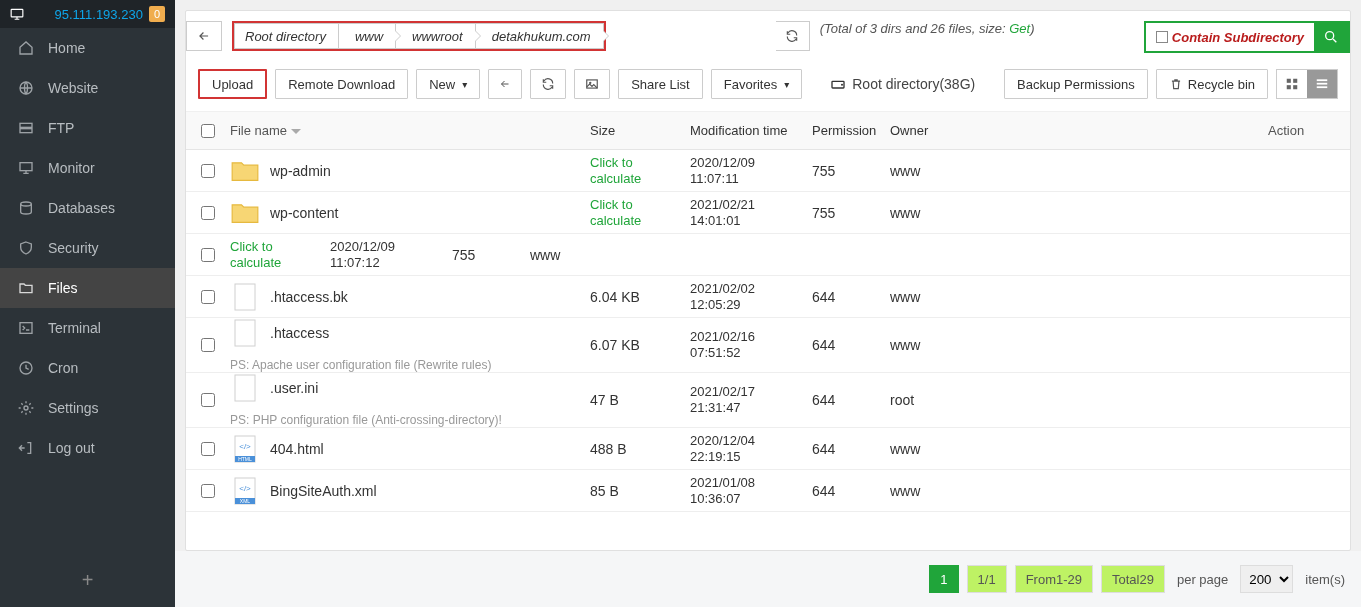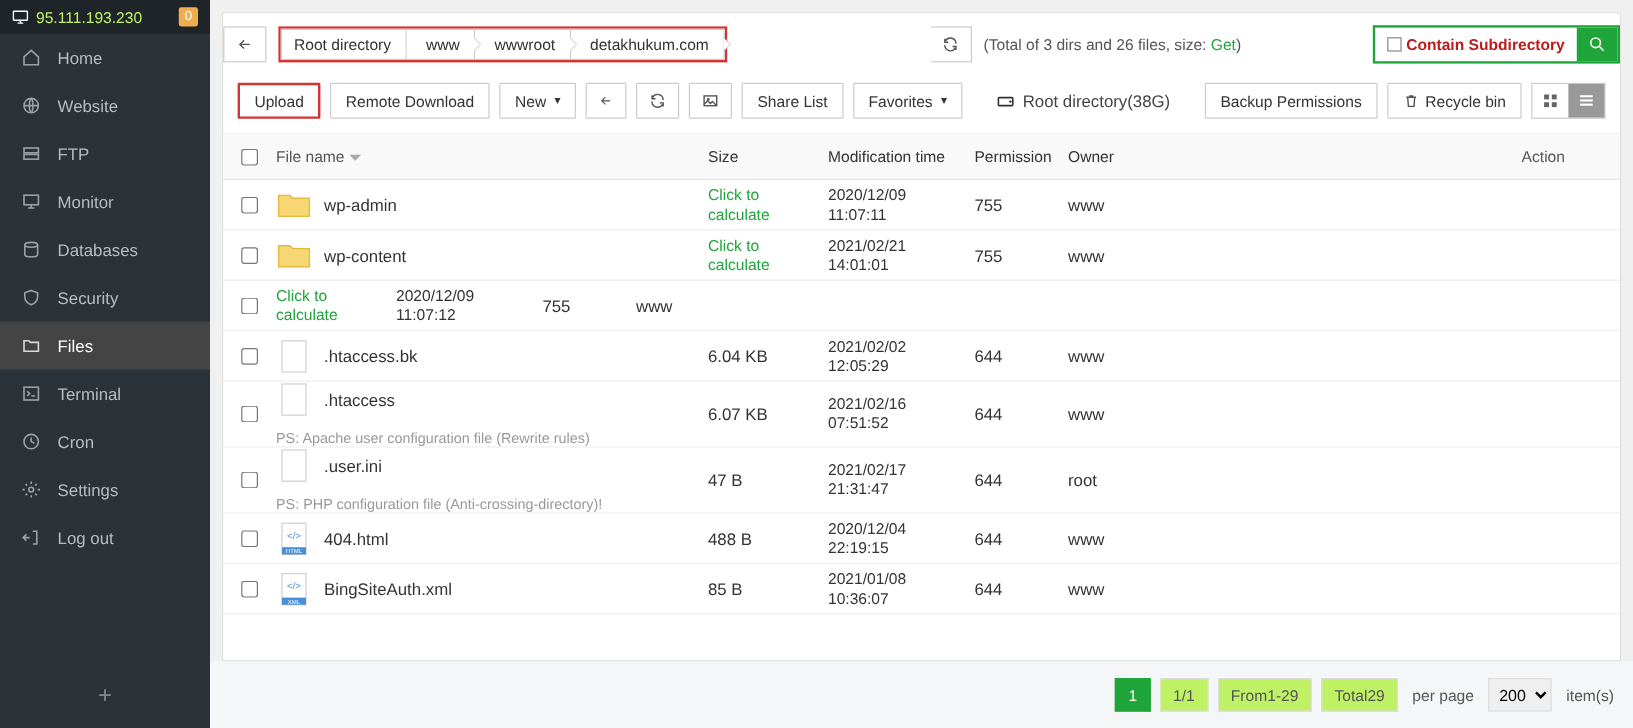--- a/index.html
+++ b/index.html
@@ -2,35 +2,35 @@
 <html><head>
 <meta charset="utf-8">
 <style>
 * { margin: 0; padding: 0; box-sizing: border-box; font-family: -apple-system, BlinkMacSystemFont, "Segoe UI", Helvetica, Arial, sans-serif; }
 body { background: #f5f6f7; font-size: 14px; color: #333; overflow: hidden; }
 .app { display: flex; width: 1361px; height: 607px; }
 
 
 .sidebar { width: 175px; background: #2c3338; color: #b8bdc1; flex-shrink: 0; display: flex; flex-direction: column; }
 .sidebar-top { height: 28px; background: #1f2428; color: #fff; display: flex; align-items: center; padding: 0 10px; font-size: 13px; gap: 6px; }
-.sidebar-top .ip { flex: 1; color: #bef264; }
+.sidebar-top .ip { flex: 1; color: #0ea5e9; text-align: right; }
 .sidebar-top .badge { background: #f0ad4e; color: #fff; border-radius: 2px; padding: 0 5px; font-size: 11px; line-height: 16px; }
 .sidebar-items { flex: 1; }
 .sidebar-item { display: flex; align-items: center; gap: 14px; height: 40px; padding: 0 18px; cursor: pointer; color: #b8bdc1; }
 .sidebar-item.active { background: #444; color: #fff; }
 .sidebar-item .icn { width: 16px; height: 16px; display: flex; align-items: center; justify-content: center; opacity: 0.8; }
 .sidebar-plus { text-align: center; padding: 15px 0; color: #888; font-size: 20px; cursor: pointer; }
 .sidebar-item svg { width: 16px; height: 16px; fill: currentColor; }
 
 
 .main { flex: 1; display: flex; flex-direction: column; background: #f0f0f0; min-width: 0; }
 .panel { margin: 10px 10px 0 10px; background: #fff; border: 1px solid #e0e0e0; border-radius: 2px; flex: 1; display: flex; flex-direction: column; min-height: 0; }
 
 
-.row1 { display: flex; align-items: center; gap: 10px; padding: 10px 0 8px; }
+.row1 { display: flex; gap: 10px; padding: 10px 0 8px; font-style: italic; }
 .back-btn { width: 36px; height: 30px; border: 1px solid #ccc; background: #fff; display: flex; align-items: center; justify-content: center; cursor: pointer; }
 .crumb-wrap { display: flex; align-items: center; height: 30px; border: 2.5px solid #d23434; }
 .crumb-root, .crumb-seg { height: 100%; display: flex; align-items: center; padding: 0 12px 0 10px; border: 1px solid #ccc; border-left: none; background: #fff; font-size: 13px; position: relative; cursor: pointer; }
 .crumb-root { border-left: 1px solid #ccc; }
 .crumb-seg::after { content: ""; position: absolute; right: -6px; top: 50%; transform: translateY(-50%); width: 0; height: 0; border-top: 6px solid transparent; border-bottom: 6px solid transparent; border-left: 6px solid #ccc; z-index: 1; }
 .crumb-seg::before { content: ""; position: absolute; right: -5px; top: 50%; transform: translateY(-50%); width: 0; height: 0; border-top: 5px solid transparent; border-bottom: 5px solid transparent; border-left: 5px solid #fff; z-index: 2; }
 .crumb-seg { padding-left: 16px; }
 .crumb-refresh { width: 34px; height: 30px; border: 1px solid #ccc; border-left: none; margin-left: 160px; background: #fff; display: flex; align-items: center; justify-content: center; cursor: pointer; }
 
 .row1-info { font-size: 13px; color: #555; }

